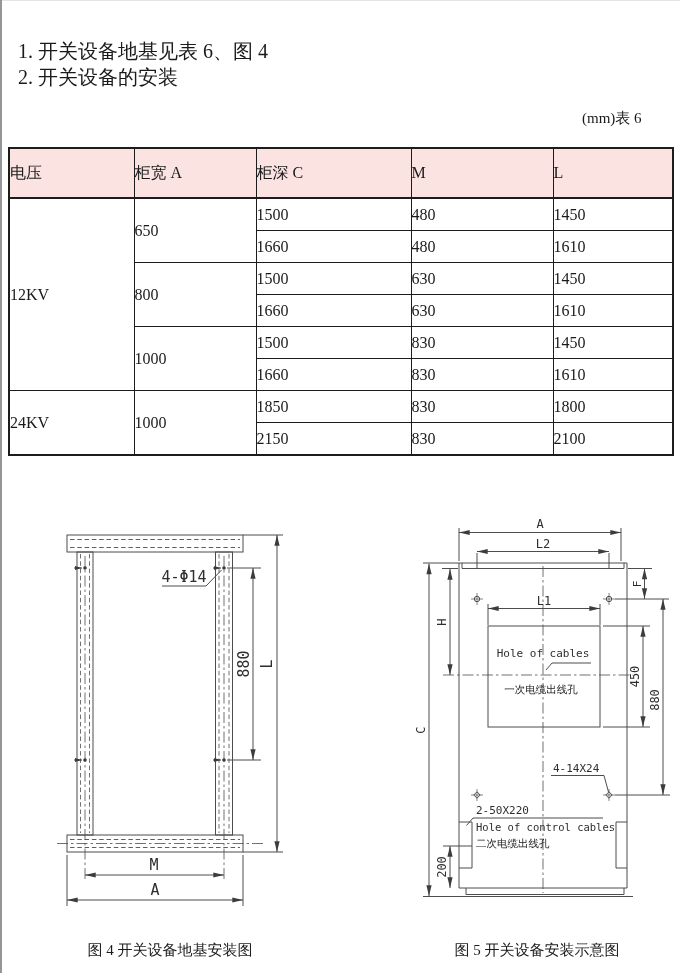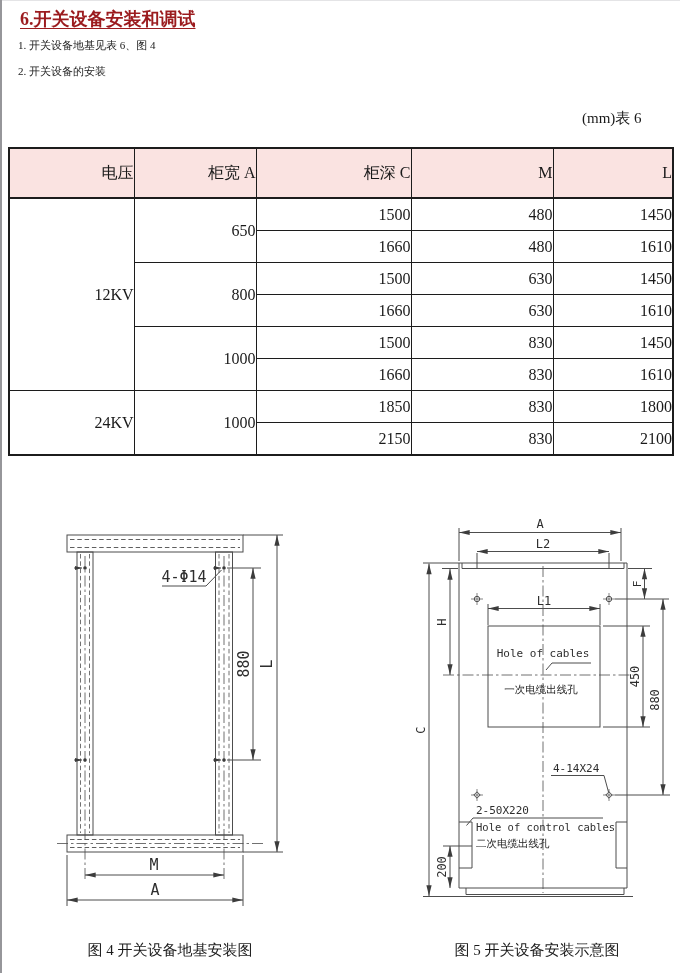--- a/index.html
+++ b/index.html
@@ -7,51 +7,50 @@
     position:relative; width:680px; height:973px; background:#ffffff;
     font-family:"Liberation Serif","DejaVu Serif",serif; color:#1a1a1a;
     overflow:hidden;
     box-shadow: inset 2px 0 0 #96969a, inset 0 1px 0 #e4e4e6;
   }
   .abs { position:absolute; }
   .section-title {
     left:20px; top:7px; font-size:18px; font-weight:bold;
     text-decoration:underline; text-underline-offset:3px; white-space:nowrap;
   }
-  .intro-line { left:18px; font-size:11px; white-space:nowrap; }
+  .intro-line { left:18px; font-size:20px; white-space:nowrap; }
   .unit-note { left:582px; top:109px; font-size:15px; white-space:nowrap; }
 
   table.spec {
     position:absolute; left:8px; top:147px; width:664px;
     border-collapse:collapse; table-layout:fixed;
     font-size:16px; text-align:center;
     border:2px solid #1c1c1c;
   }
-  table.spec th, table.spec td { border:1px solid #1c1c1c; padding:0; text-align:right; }
+  table.spec th, table.spec td { border:1px solid #1c1c1c; padding:0; text-align:left; }
   table.spec th { height:48px; font-weight:normal; border-bottom-width:2px; }
   table.spec td { height:31px; }
   col.c1{width:125px} col.c2{width:122px} col.c3{width:155px} col.c4{width:142px} col.c5{width:120px}
 
   svg.fig { position:absolute; overflow:visible; }
   .dash  { stroke-dasharray:4.5 2.8; stroke-width:0.9; }
   .cline { stroke-dasharray:11 3 2.5 3; stroke-width:0.8; }
   .thin  { stroke-width:0.8; }
   text.cad4 { font-family:"DejaVu Sans Mono","Liberation Mono",monospace; font-size:15px; fill:#2e2e2e; }
   text.cad5 { font-family:"DejaVu Sans Mono","Liberation Mono",monospace; font-size:11px; fill:#2e2e2e; }
   text.cad5s{ font-family:"DejaVu Sans Mono","Liberation Mono",monospace; font-size:10.5px; fill:#2e2e2e; }
   text.cadL { font-family:"DejaVu Sans Mono","Liberation Mono",monospace; font-size:12px; fill:#2e2e2e; }
   text.cjk5 { font-family:"Liberation Serif","DejaVu Serif",serif; font-size:10.5px; fill:#222; }
   .caption { font-size:15px; text-align:center; white-space:nowrap; }
 </style>
 </head>
 <body>
 
 <div class="page">
 
-  <div class="abs section-title" style="color: rgb(155, 27, 30);">6.开关设备安装和调试</div>
   <div class="abs intro-line" style="top:38px">1. 开关设备地基见表 6、图 4</div>
   <div class="abs intro-line" style="top:64px">2. 开关设备的安装</div>
   <div class="abs unit-note">(mm)表 6</div>
 
   <table class="spec">
     <colgroup>
         <col class="c1">
         <col class="c2">
         <col class="c3">
         <col class="c4">

